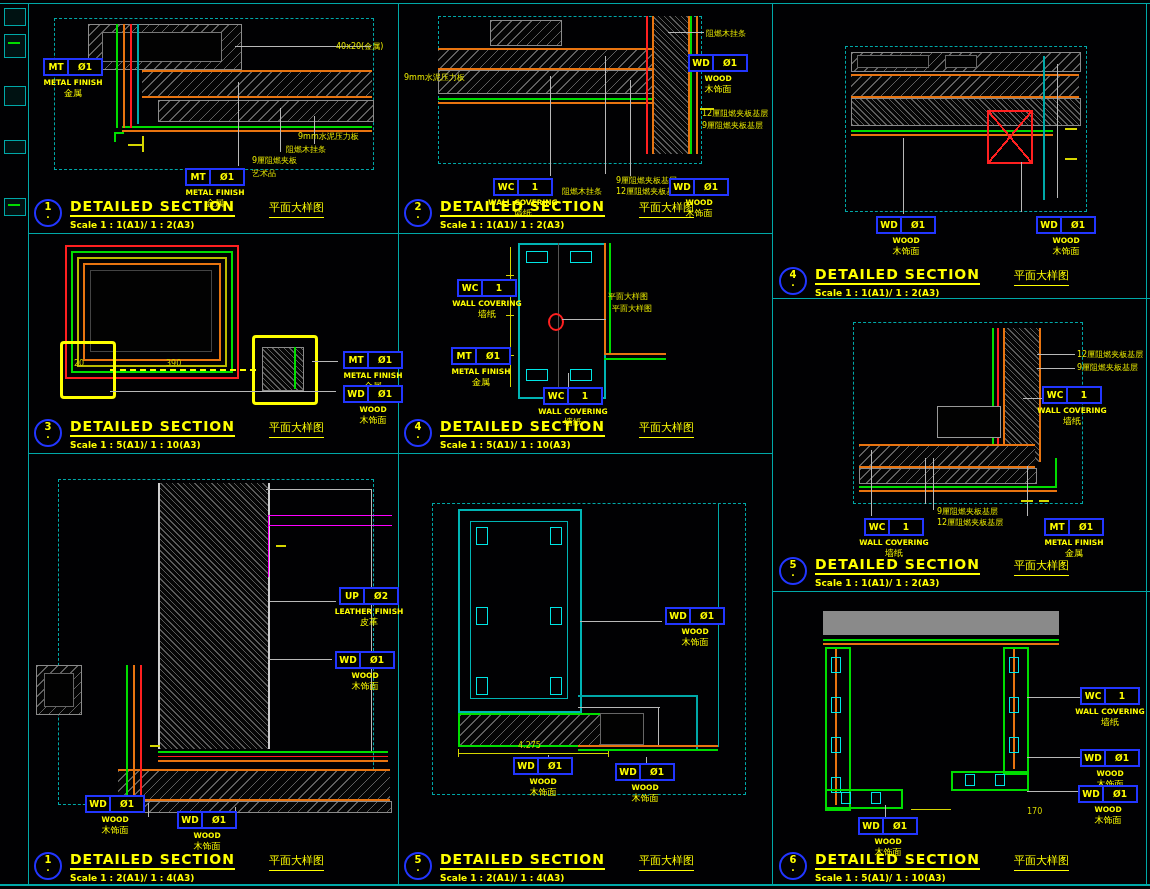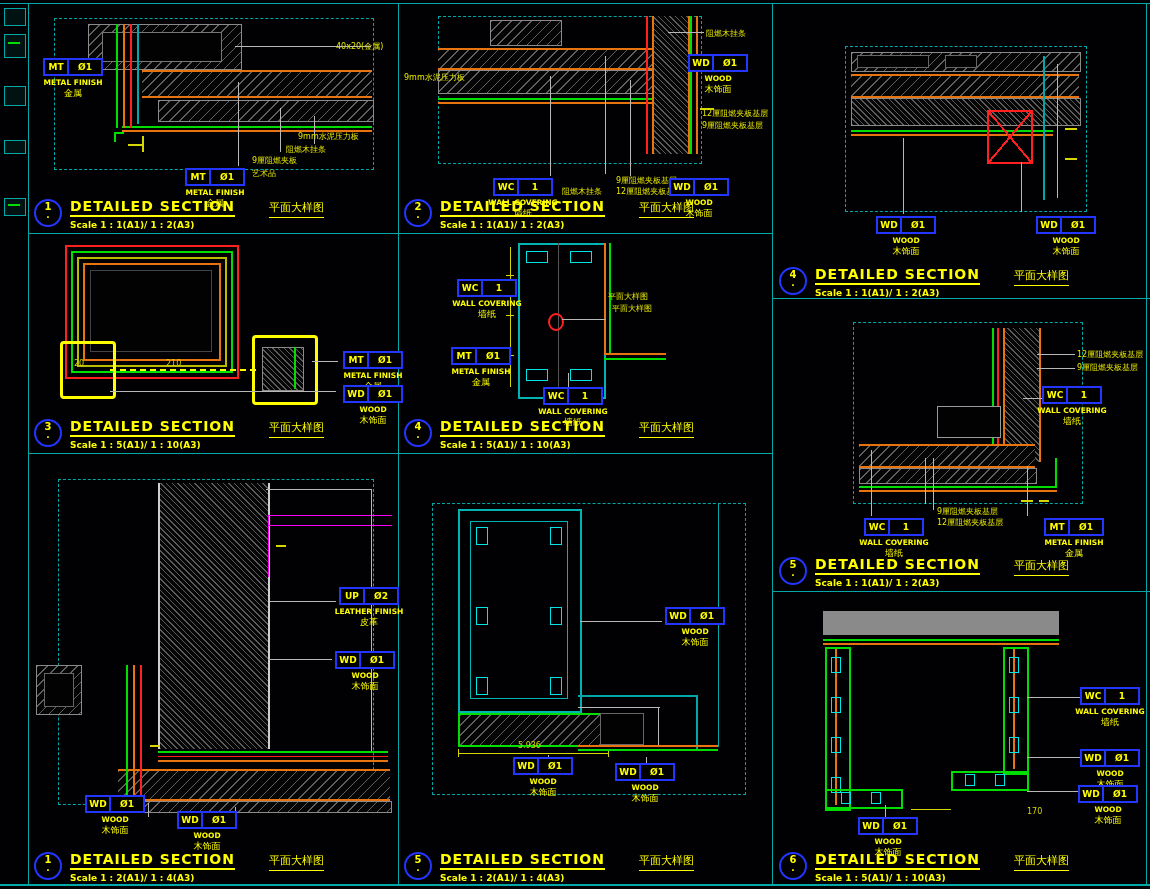--- a/index.html
+++ b/index.html
@@ -236,21 +236,21 @@
       <div class="a" style="left:60px;top:35px;width:120px;height:80px;background:#020202;border:1px solid #444;"></div>
       <div class="a" style="left:80px;top:134px;width:146px;height:0;border-top:2px dashed #ffff00;"></div>
       <div class="a" style="left:30px;top:106px;width:50px;height:52px;border:3px solid #ffff00;border-radius:4px;"></div>
       <div class="a" style="left:222px;top:100px;width:60px;height:64px;border:3px solid #ffff00;border-radius:4px;"></div>
       <div class="a hatchd grect" style="left:232px;top:112px;width:40px;height:42px;"></div>
       <div class="a gline" style="left:264px;top:112px;width:2px;height:42px;"></div>
       <div class="a wline" style="left:282px;top:126px;width:26px;height:1px;"></div>
       <div class="a wline" style="left:80px;top:156px;width:226px;height:1px;"></div>
     </div>
     <div class="dim" style="left:44px;top:124px;">20</div>
-    <div class="dim" style="left:136px;top:124px;">210</div>
+    <div class="dim" style="left:136px;top:124px;">390</div>
     <div class="mtag" style="left:308px;top:116px;">
         <span class="mtag-box">
           <span class="mtag-code">MT</span>
           <span class="mtag-num">Ø1</span>
         </span>
         <span class="mtag-en">METAL FINISH</span>
         <span class="mtag-cn">金属</span>
       </div>
     <div class="mtag" style="left:308px;top:150px;">
         <span class="mtag-box">
@@ -482,21 +482,21 @@
       <div class="a wline" style="left:178px;top:252px;width:82px;height:1px;"></div>
       <div class="a wline" style="left:258px;top:252px;width:1px;height:40px;"></div>
       <div class="a" style="left:200px;top:258px;width:42px;height:30px;background:#020202;border:1px solid #666;"></div>
       <div class="a oline" style="left:178px;top:290px;width:140px;height:2px;"></div>
       <div class="a gline" style="left:178px;top:294px;width:140px;height:2px;"></div>
       <div class="a tline" style="left:318px;top:48px;width:1px;height:244px;"></div>
       <div class="a wline" style="left:180px;top:166px;width:82px;height:1px;"></div>
       <div class="a wline" style="left:148px;top:300px;width:1px;height:16px;"></div>
       <div class="a wline" style="left:246px;top:302px;width:1px;height:16px;"></div>
     </div>
-    <div class="dim" style="left:118px;top:286px;">5.936</div>
+    <div class="dim" style="left:118px;top:286px;">4.275</div>
     <div class="mtag" style="left:260px;top:152px;">
         <span class="mtag-box">
           <span class="mtag-code">WD</span>
           <span class="mtag-num">Ø1</span>
         </span>
         <span class="mtag-en">WOOD</span>
         <span class="mtag-cn">木饰面</span>
       </div>
     <div class="mtag" style="left:108px;top:302px;">
         <span class="mtag-box">

